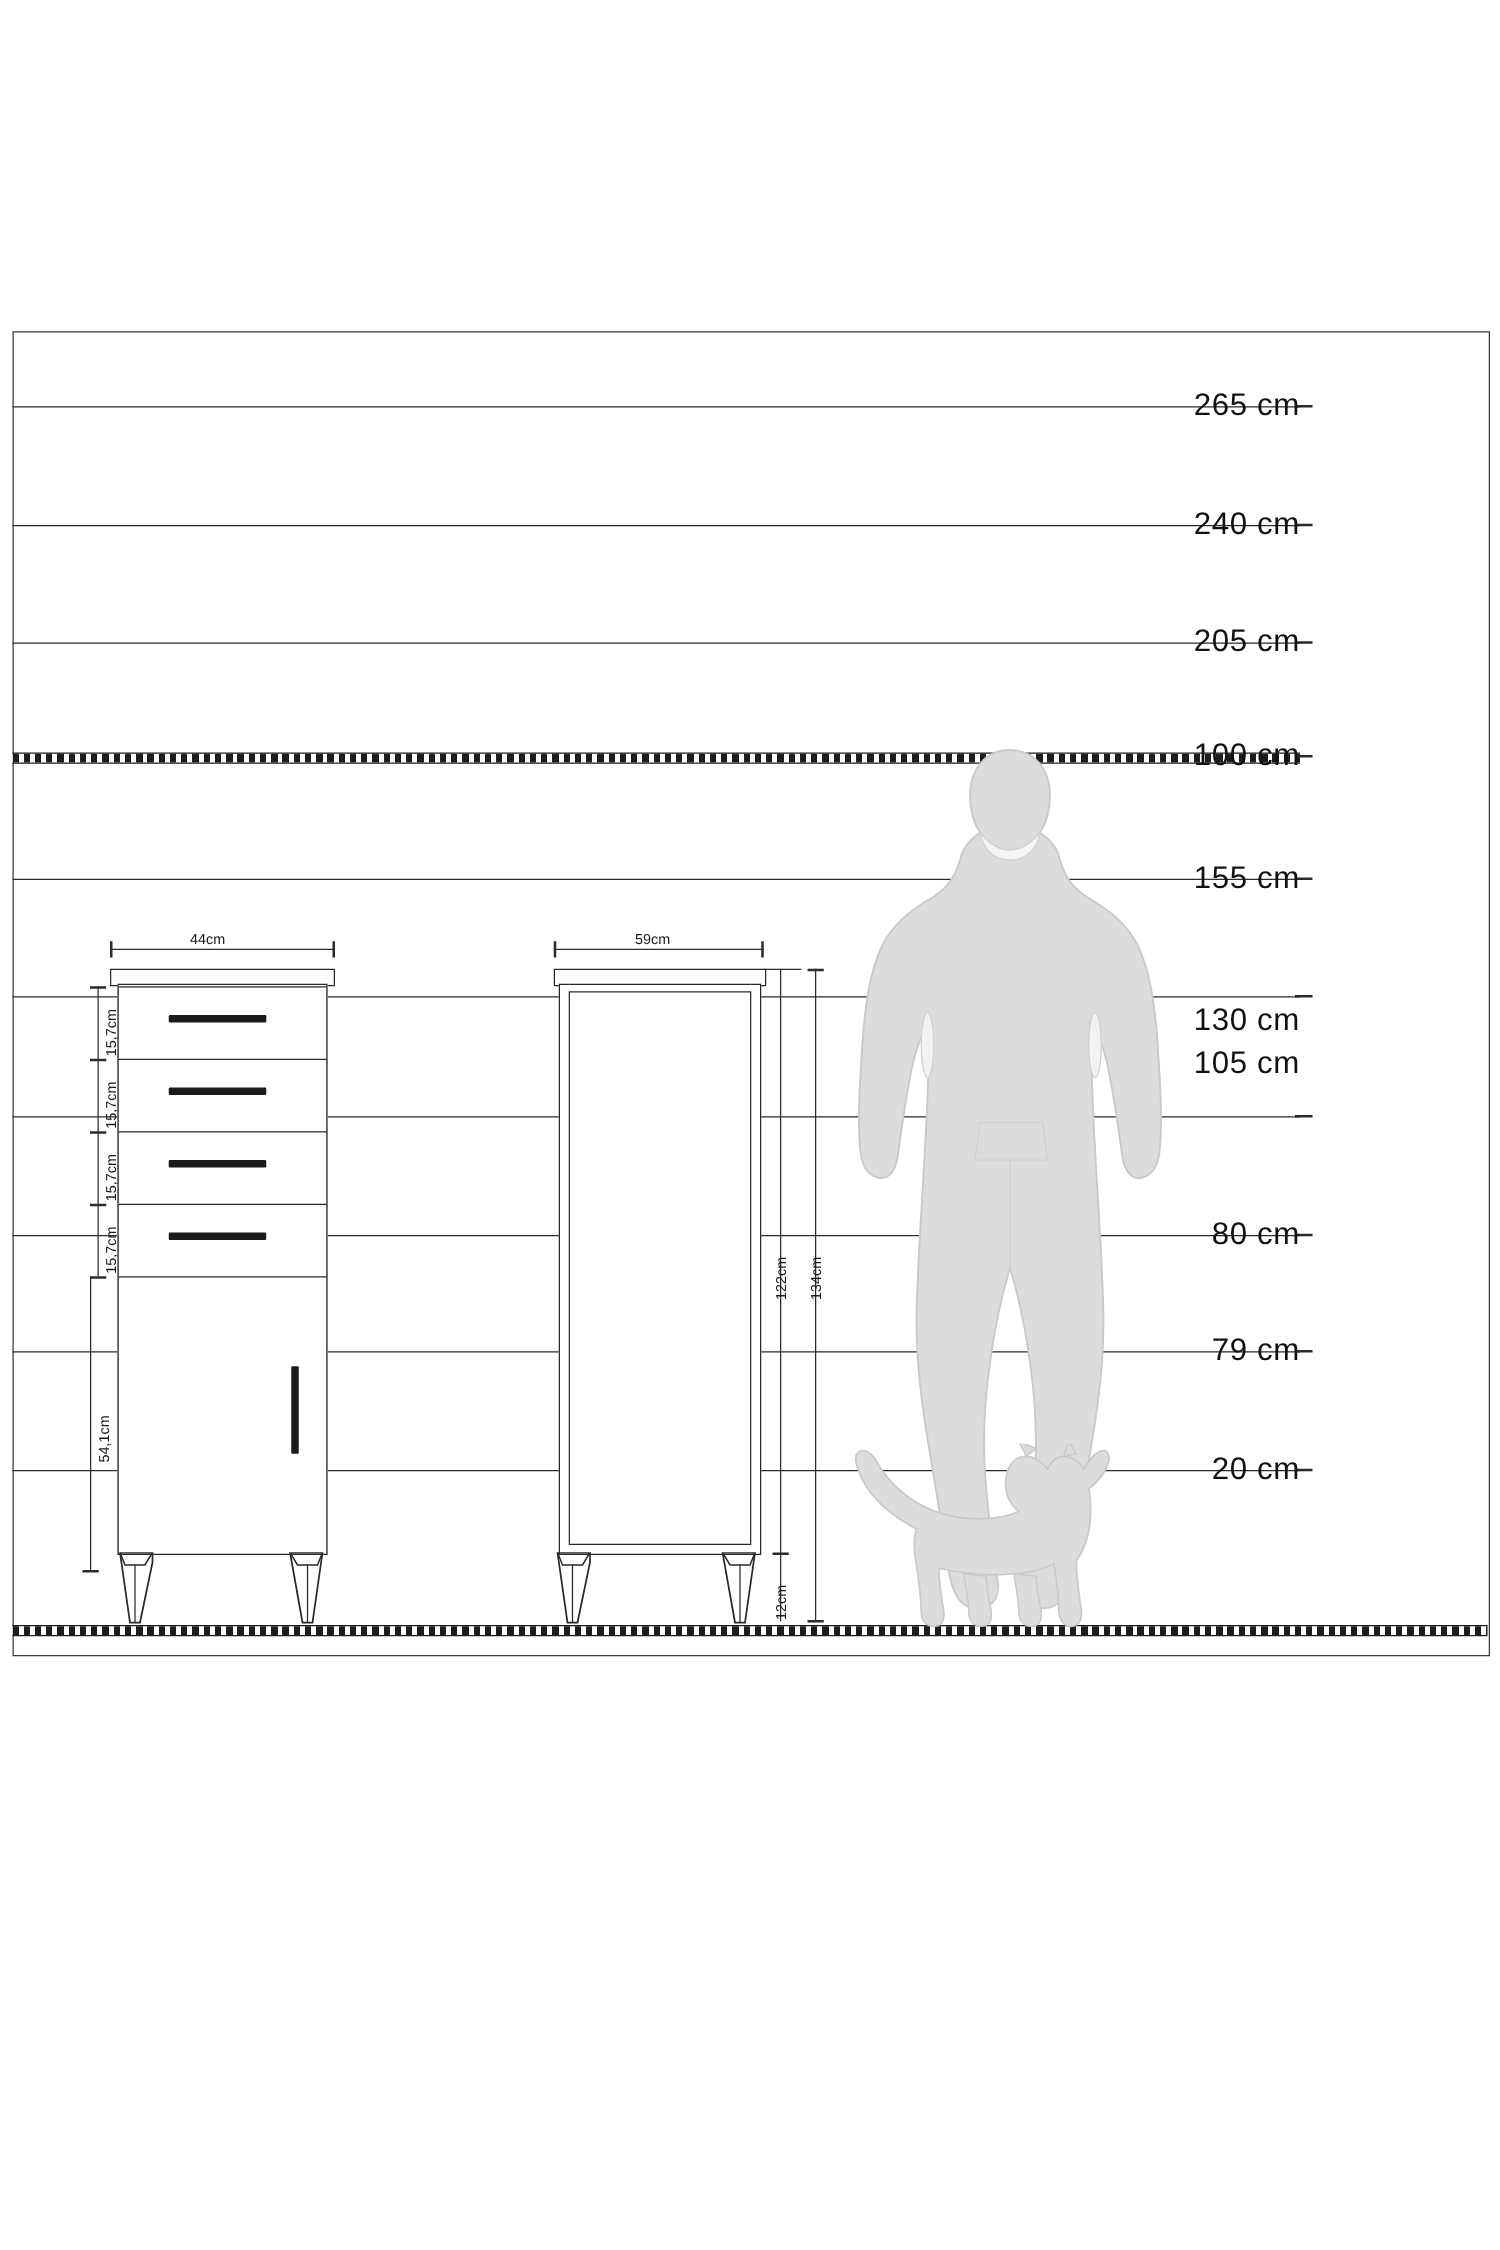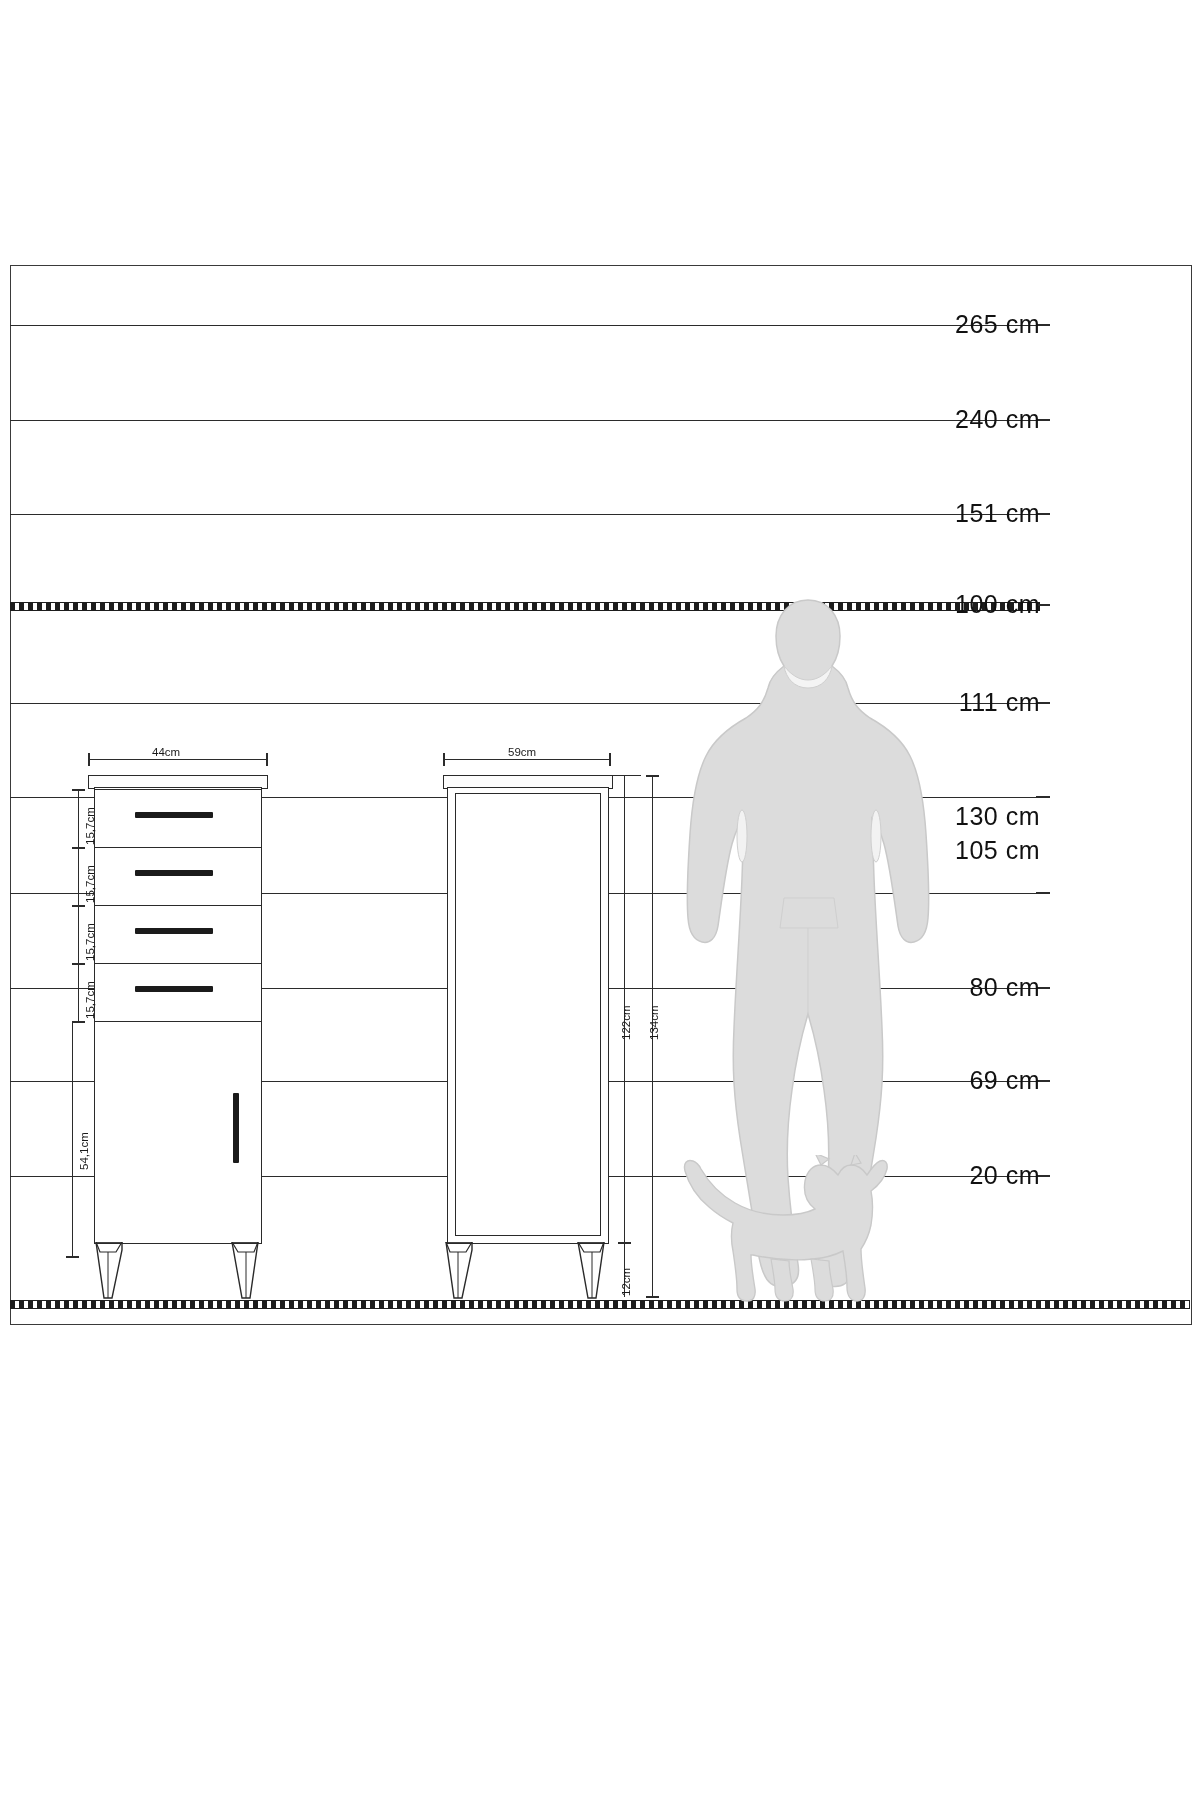--- a/index.html
+++ b/index.html
@@ -128,27 +128,27 @@
   <div class="tick" style="left:1036px; top:604px; width:14px; height:2px;"></div>
   <div class="tick" style="left:1036px; top:702px; width:14px; height:2px;"></div>
   <div class="tick" style="left:1036px; top:796px; width:14px; height:2px;"></div>
   <div class="tick" style="left:1036px; top:892px; width:14px; height:2px;"></div>
   <div class="tick" style="left:1036px; top:987px; width:14px; height:2px;"></div>
   <div class="tick" style="left:1036px; top:1080px; width:14px; height:2px;"></div>
   <div class="tick" style="left:1036px; top:1175px; width:14px; height:2px;"></div>
 
   <div class="scale-label" style="left:955px; top:310px; width:85px;">265 cm</div>
   <div class="scale-label" style="left:955px; top:405px; width:85px;">240 cm</div>
-  <div class="scale-label" style="left:955px; top:499px; width:85px;">151 cm</div>
+  <div class="scale-label" style="left:955px; top:499px; width:85px;">205 cm</div>
   <div class="scale-label" style="left:955px; top:590px; width:85px;">100 cm</div>
-  <div class="scale-label" style="left:955px; top:688px; width:85px;">111 cm</div>
+  <div class="scale-label" style="left:955px; top:688px; width:85px;">155 cm</div>
   <div class="scale-label" style="left:955px; top:782px; width:85px;margin-top:20px;">130 cm</div>
   <div class="scale-label" style="left:955px; top:836px; width:85px;">105 cm</div>
   <div class="scale-label" style="left:955px; top:973px; width:85px;">80 cm</div>
-  <div class="scale-label" style="left:955px; top:1066px; width:85px;">69 cm</div>
+  <div class="scale-label" style="left:955px; top:1066px; width:85px;">79 cm</div>
   <div class="scale-label" style="left:955px; top:1161px; width:85px;">20 cm</div>
 
   <div class="hline" style="left:88px; top:759px; width:180px;"></div>
   <div class="tick" style="left:88px; top:753px; width:1.5px; height:13px;"></div>
   <div class="tick" style="left:266px; top:753px; width:1.5px; height:13px;"></div>
   <div class="dim-label" style="left:152px; top:746px;">44cm</div>
 
   <div class="cab-top" style="left:88px; top:775px; width:178px; height:12px;"></div>
 
   <div class="cab-body" style="left:94px; top:787px; width:166px; height:455px;"></div>

